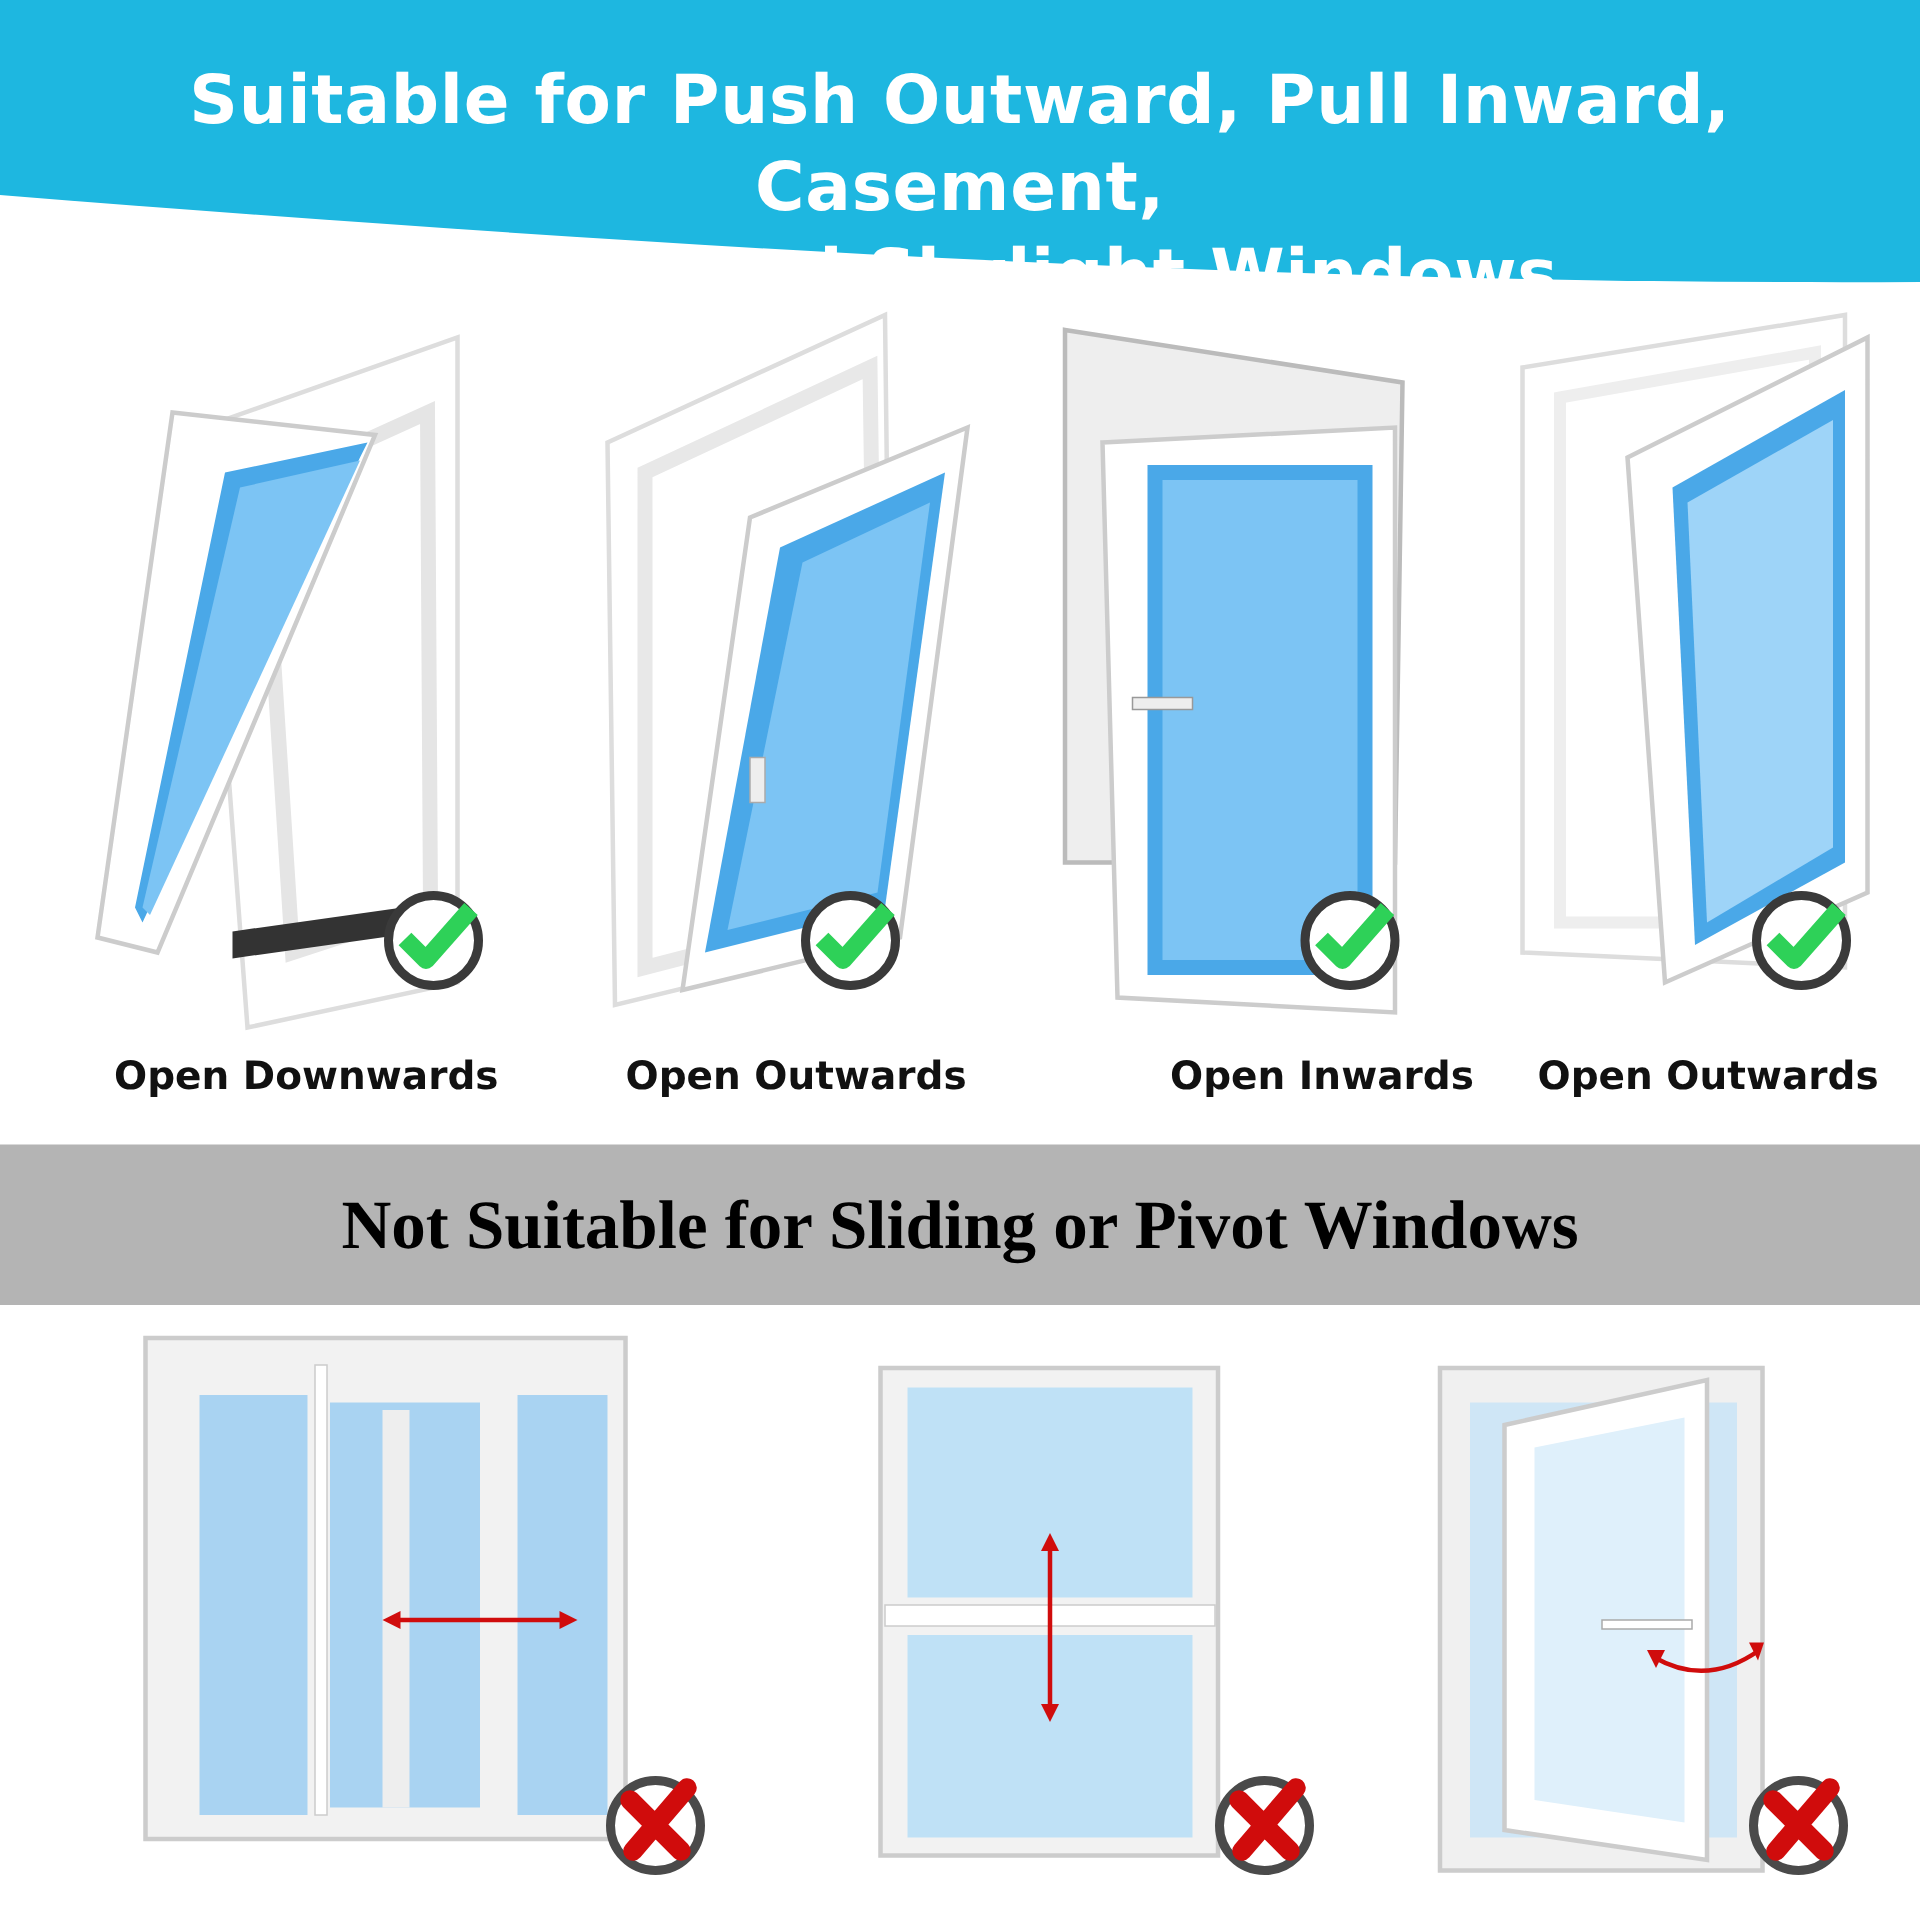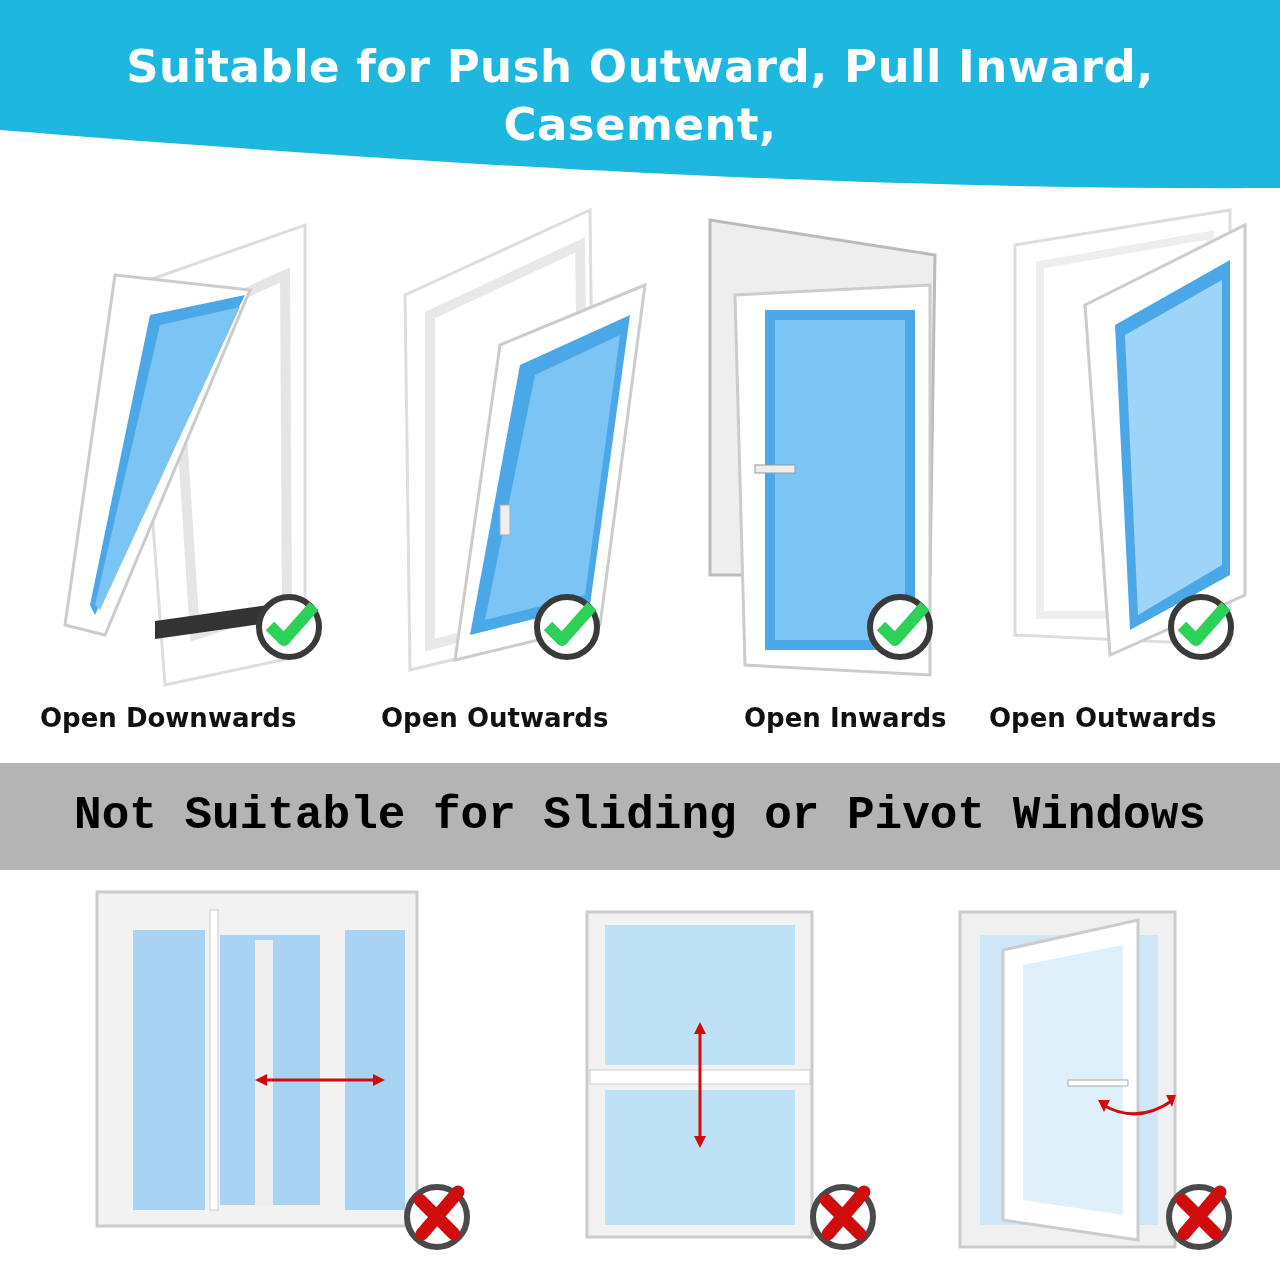--- a/index.html
+++ b/index.html
@@ -1,34 +1,35 @@
 <!DOCTYPE html>
 <html><head>
 <meta charset="utf-8">
 <style>
   html,body{margin:0;padding:0;}
   body{width:1280px;height:1280px;position:relative;overflow:hidden;background:#ffffff;font-family:"Liberation Sans",sans-serif;}
   .banner{position:absolute;left:0;top:0;width:1280px;height:200px;}
   .banner svg{position:absolute;left:0;top:0;}
   .banner-title{position:absolute;left:0;top:38px;width:1280px;text-align:center;color:#fff;font-weight:bold;font-size:45px;line-height:58px;letter-spacing:0.5px;font-family:"DejaVu Sans",sans-serif;}
   .window{position:absolute;}
-  .label{position:absolute;top:703px;font-weight:bold;font-size:26px;color:#111;font-family:"DejaVu Sans",sans-serif;white-space:nowrap;}
+  .label{position:absolute;top:703px;font-weight:bold;font-size:26px;color:#111;font-family:"DejaVu Sans",sans-serif;white-space:nowrap;margin-left:36px;}
   .gray-band{position:absolute;left:0;top:763px;width:1280px;height:107px;background:#b4b4b4;}
-  .gray-title{position:absolute;left:0;top:790px;width:1280px;text-align:center;font-weight:bold;font-size:46px;color:#000;font-family:Liberation Mono, monospace;}
+  .gray-title{position:absolute;left:0;top:790px;width:1280px;text-align:center;font-weight:bold;font-size:46px;color:#000;font-family:Liberation Serif, serif;}
   .badge{position:absolute;width:70px;height:70px;}
 </style>
 </head>
 <body>
 
 <div class="banner">
   <svg width="1280" height="200">
     <path d="M0 0 H1280 V188 C900 190 500 170 0 130 Z" fill="#1eb7e0"></path>
   </svg>
   <div class="banner-title">
     <div>Suitable for Push Outward, Pull Inward, Casement,</div>
+    <div>Awning, and Skylight Windows</div>
   </div>
 </div>
 
 <svg class="window" style="left:55px;top:215px" width="270" height="480">
   <polygon points="80,70 250,10 250,440 110,470" fill="#fff" stroke="#ddd" stroke-width="3"></polygon>
   <polygon points="120,110 230,60 232,390 140,420" fill="none" stroke="#e5e5e5" stroke-width="10"></polygon>
   <polygon points="60,60 195,75 50,420 10,410" fill="#fff" stroke="#ccc" stroke-width="3"></polygon>
   <polygon points="95,100 190,80 185,90 40,400 35,390" fill="#4aa8e8"></polygon>
   <polygon points="105,110 185,92 45,395 40,390" fill="#7cc4f4"></polygon>
   <rect x="100" y="420" width="150" height="18" fill="#333" transform="skewY(-8)"></rect>

